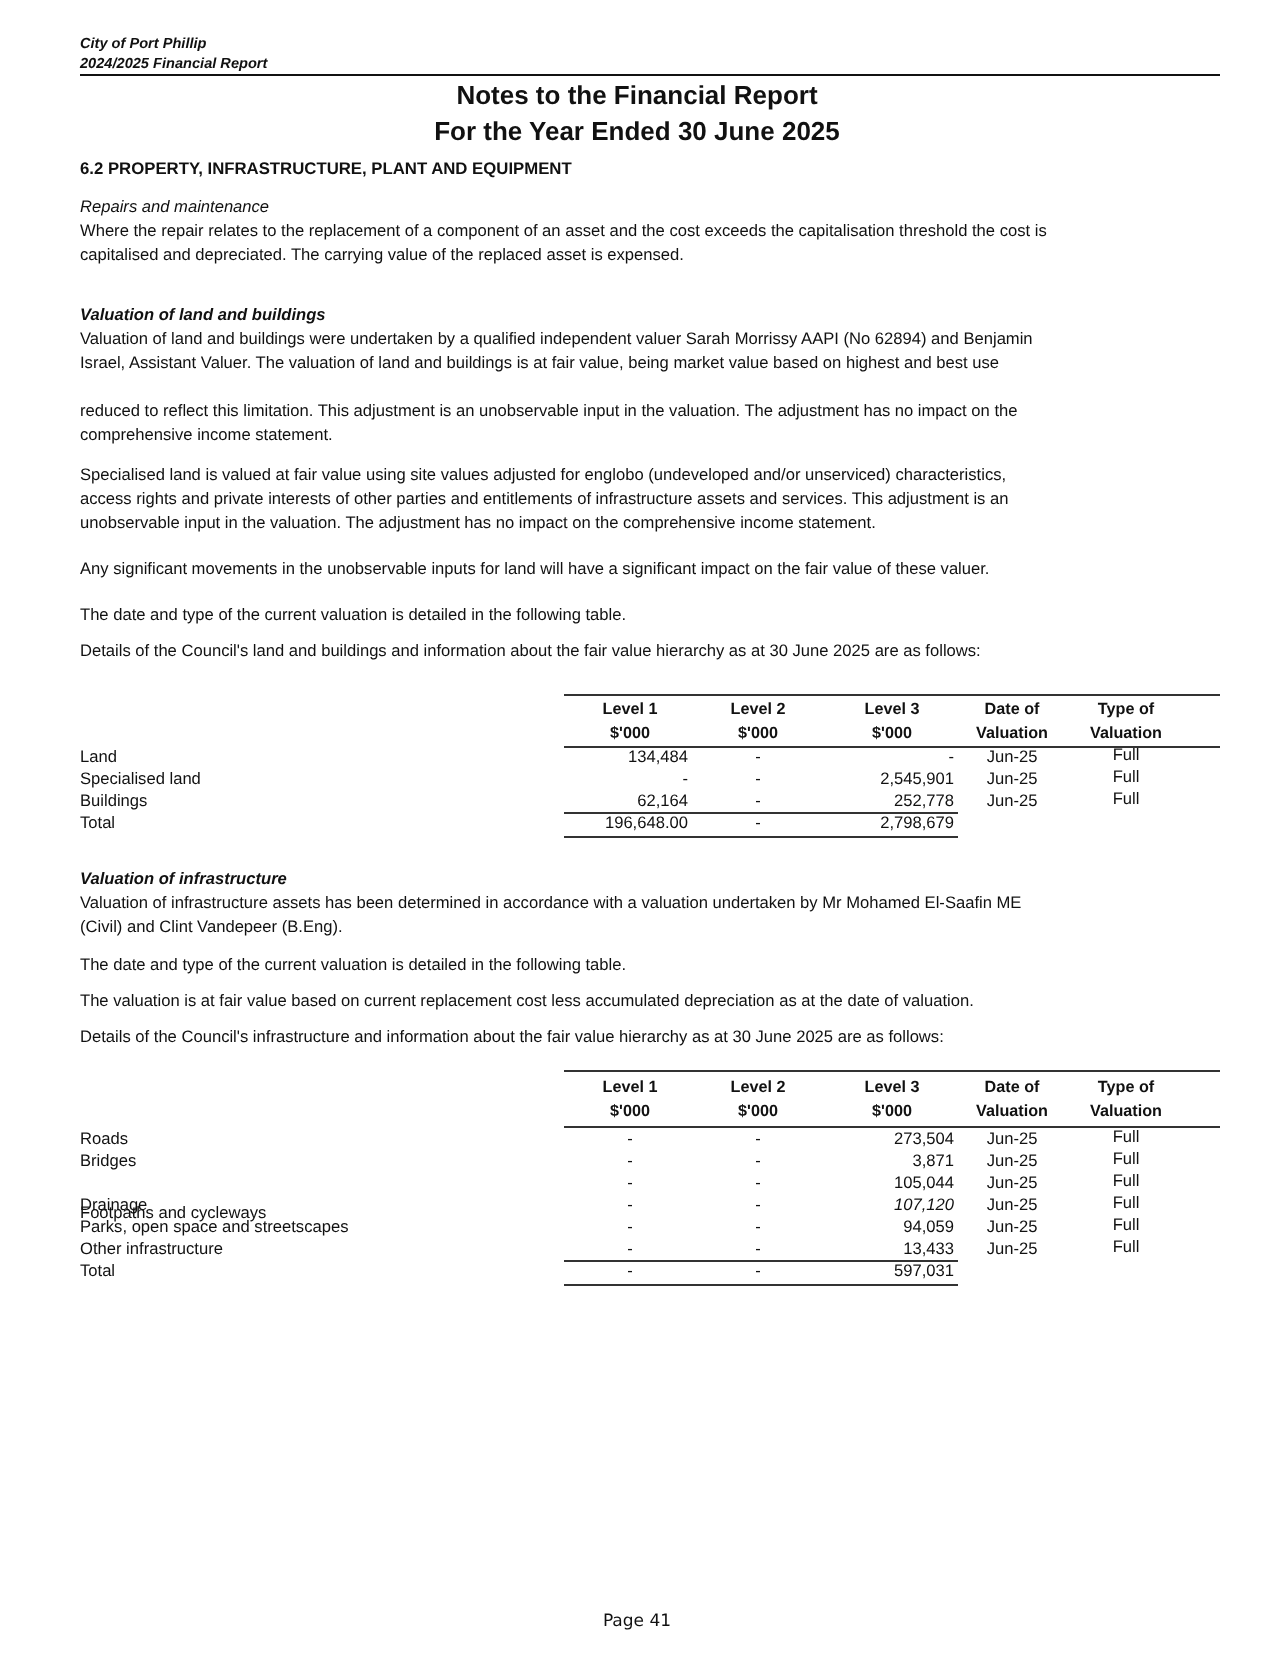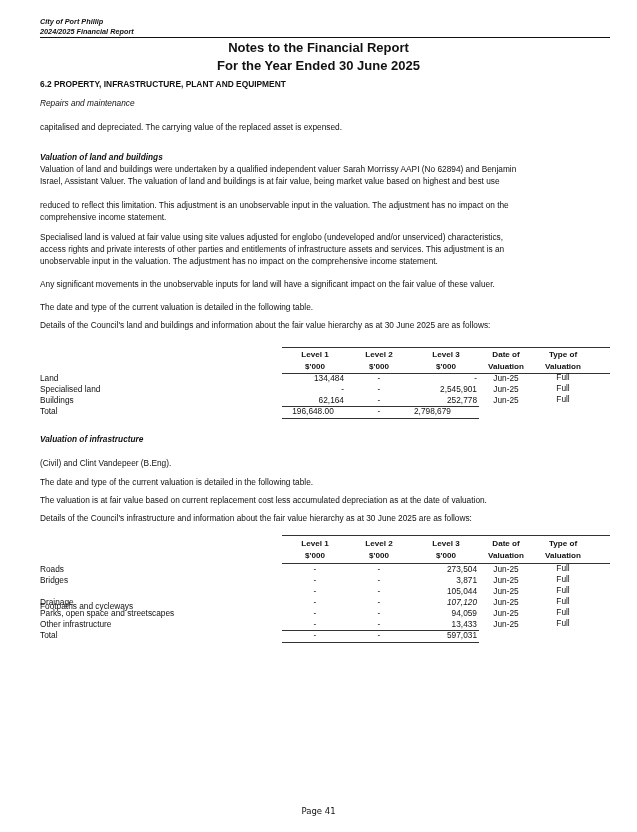--- a/index.html
+++ b/index.html
@@ -33,20 +33,21 @@
     <div>2024/2025 Financial Report</div>
   </div>
   <div class="hdr-rule"></div>
 
   <div class="title t1">Notes to the Financial Report</div>
   <div class="title t2">For the Year Ended 30 June 2025</div>
 
   <div class="sec">6.2 PROPERTY, INFRASTRUCTURE, PLANT AND EQUIPMENT</div>
 
   <div class="p it" style="top:97px;">Repairs and maintenance</div>
+  <div class="p" style="top:109px;">Where the repair relates to the replacement of a component of an asset and the cost exceeds the capitalisation threshold the cost is</div>
   <div class="p" style="top:121px;">capitalised and depreciated.  The carrying value of the replaced asset is expensed.</div>
 
   <div class="p bi" style="top:151px;">Valuation of land and buildings</div>
   <div class="p" style="top:163px;">Valuation of land and buildings were undertaken by a qualified independent valuer Sarah Morrissy AAPI (No 62894) and Benjamin</div>
   <div class="p" style="top:175px;">Israel, Assistant Valuer. The valuation of land and buildings is at fair value, being market value based on highest and best use</div>
   <div class="p" style="top:199px;">reduced to reflect this limitation.  This adjustment is an unobservable input in the valuation.  The adjustment has no impact on the</div>
   <div class="p" style="top:211px;">comprehensive income statement.</div>
 
   <div class="p" style="top:231px;">Specialised land is valued at fair value using site values adjusted for englobo (undeveloped and/or unserviced) characteristics,</div>
   <div class="p" style="top:243px;">access rights and private interests of other parties and entitlements of infrastructure assets and services.  This adjustment is an</div>
@@ -97,28 +98,29 @@
     <div class="lbl" style="top:48px;">Buildings</div>
     <div class="cell" style="left:244px; top:48px; width:60px; text-align:right;">62,164</div>
     <div class="cell" style="left:308px; top:48px; width:62px; text-align:center;">-</div>
     <div class="cell" style="left:374px; top:48px; width:63px; text-align:right;">252,778</div>
     <div class="cell" style="left:440px; top:48px; width:52px; text-align:center;">Jun-25</div>
     <div class="cell" style="left:496px; top:47px; width:54px; text-align:center;">Full</div>
 
     <div class="rule" style="left:242px; top:59px; width:197px; border-top:1.3px solid #333;"></div>
 
     <div class="lbl" style="top:59px;">Total</div>
-    <div class="cell" style="left:242px; top:59px; width:62px; text-align:center;">196,648.00</div>
+    <div class="cell" style="left:242px; top:59px; width:62px; text-align:right;">196,648.00</div>
     <div class="cell" style="left:308px; top:59px; width:62px; text-align:center;">-</div>
-    <div class="cell" style="left:374px; top:59px; width:63px; ">2,798,679</div>
+    <div class="cell" style="left:374px; top:59px; width:63px; text-align:right;">2,798,679</div>
 
     <div class="rule" style="left:242px; top:71px; width:197px; border-top:1px solid #333;"></div>
   </div>
 
   <div class="p bi" style="top:433px;">Valuation of infrastructure</div>
+  <div class="p" style="top:445px;">Valuation of infrastructure assets has been determined in accordance with a valuation undertaken by Mr Mohamed El-Saafin ME</div>
   <div class="p" style="top:457px;">(Civil) and Clint Vandepeer (B.Eng).</div>
   <div class="p" style="top:476px;">The date and type of the current valuation is detailed in the following table.</div>
   <div class="p" style="top:494px;">The valuation is at fair value based on current replacement cost less accumulated depreciation as at the date of valuation.</div>
   <div class="p" style="top:512px;">Details of the Council's infrastructure and information about the fair value hierarchy as at 30 June 2025 are as follows:</div>
 
   <div class="tbl-wrap" style="top:535px; height:115px;">
     <div class="rule" style="left:242px; top:0; width:328px; border-top:1.3px solid #333;"></div>
     <div class="hcell" style="left:244px; top:3px; width:62px;">
         <div>Level 1</div>
         <div>$'000</div>

